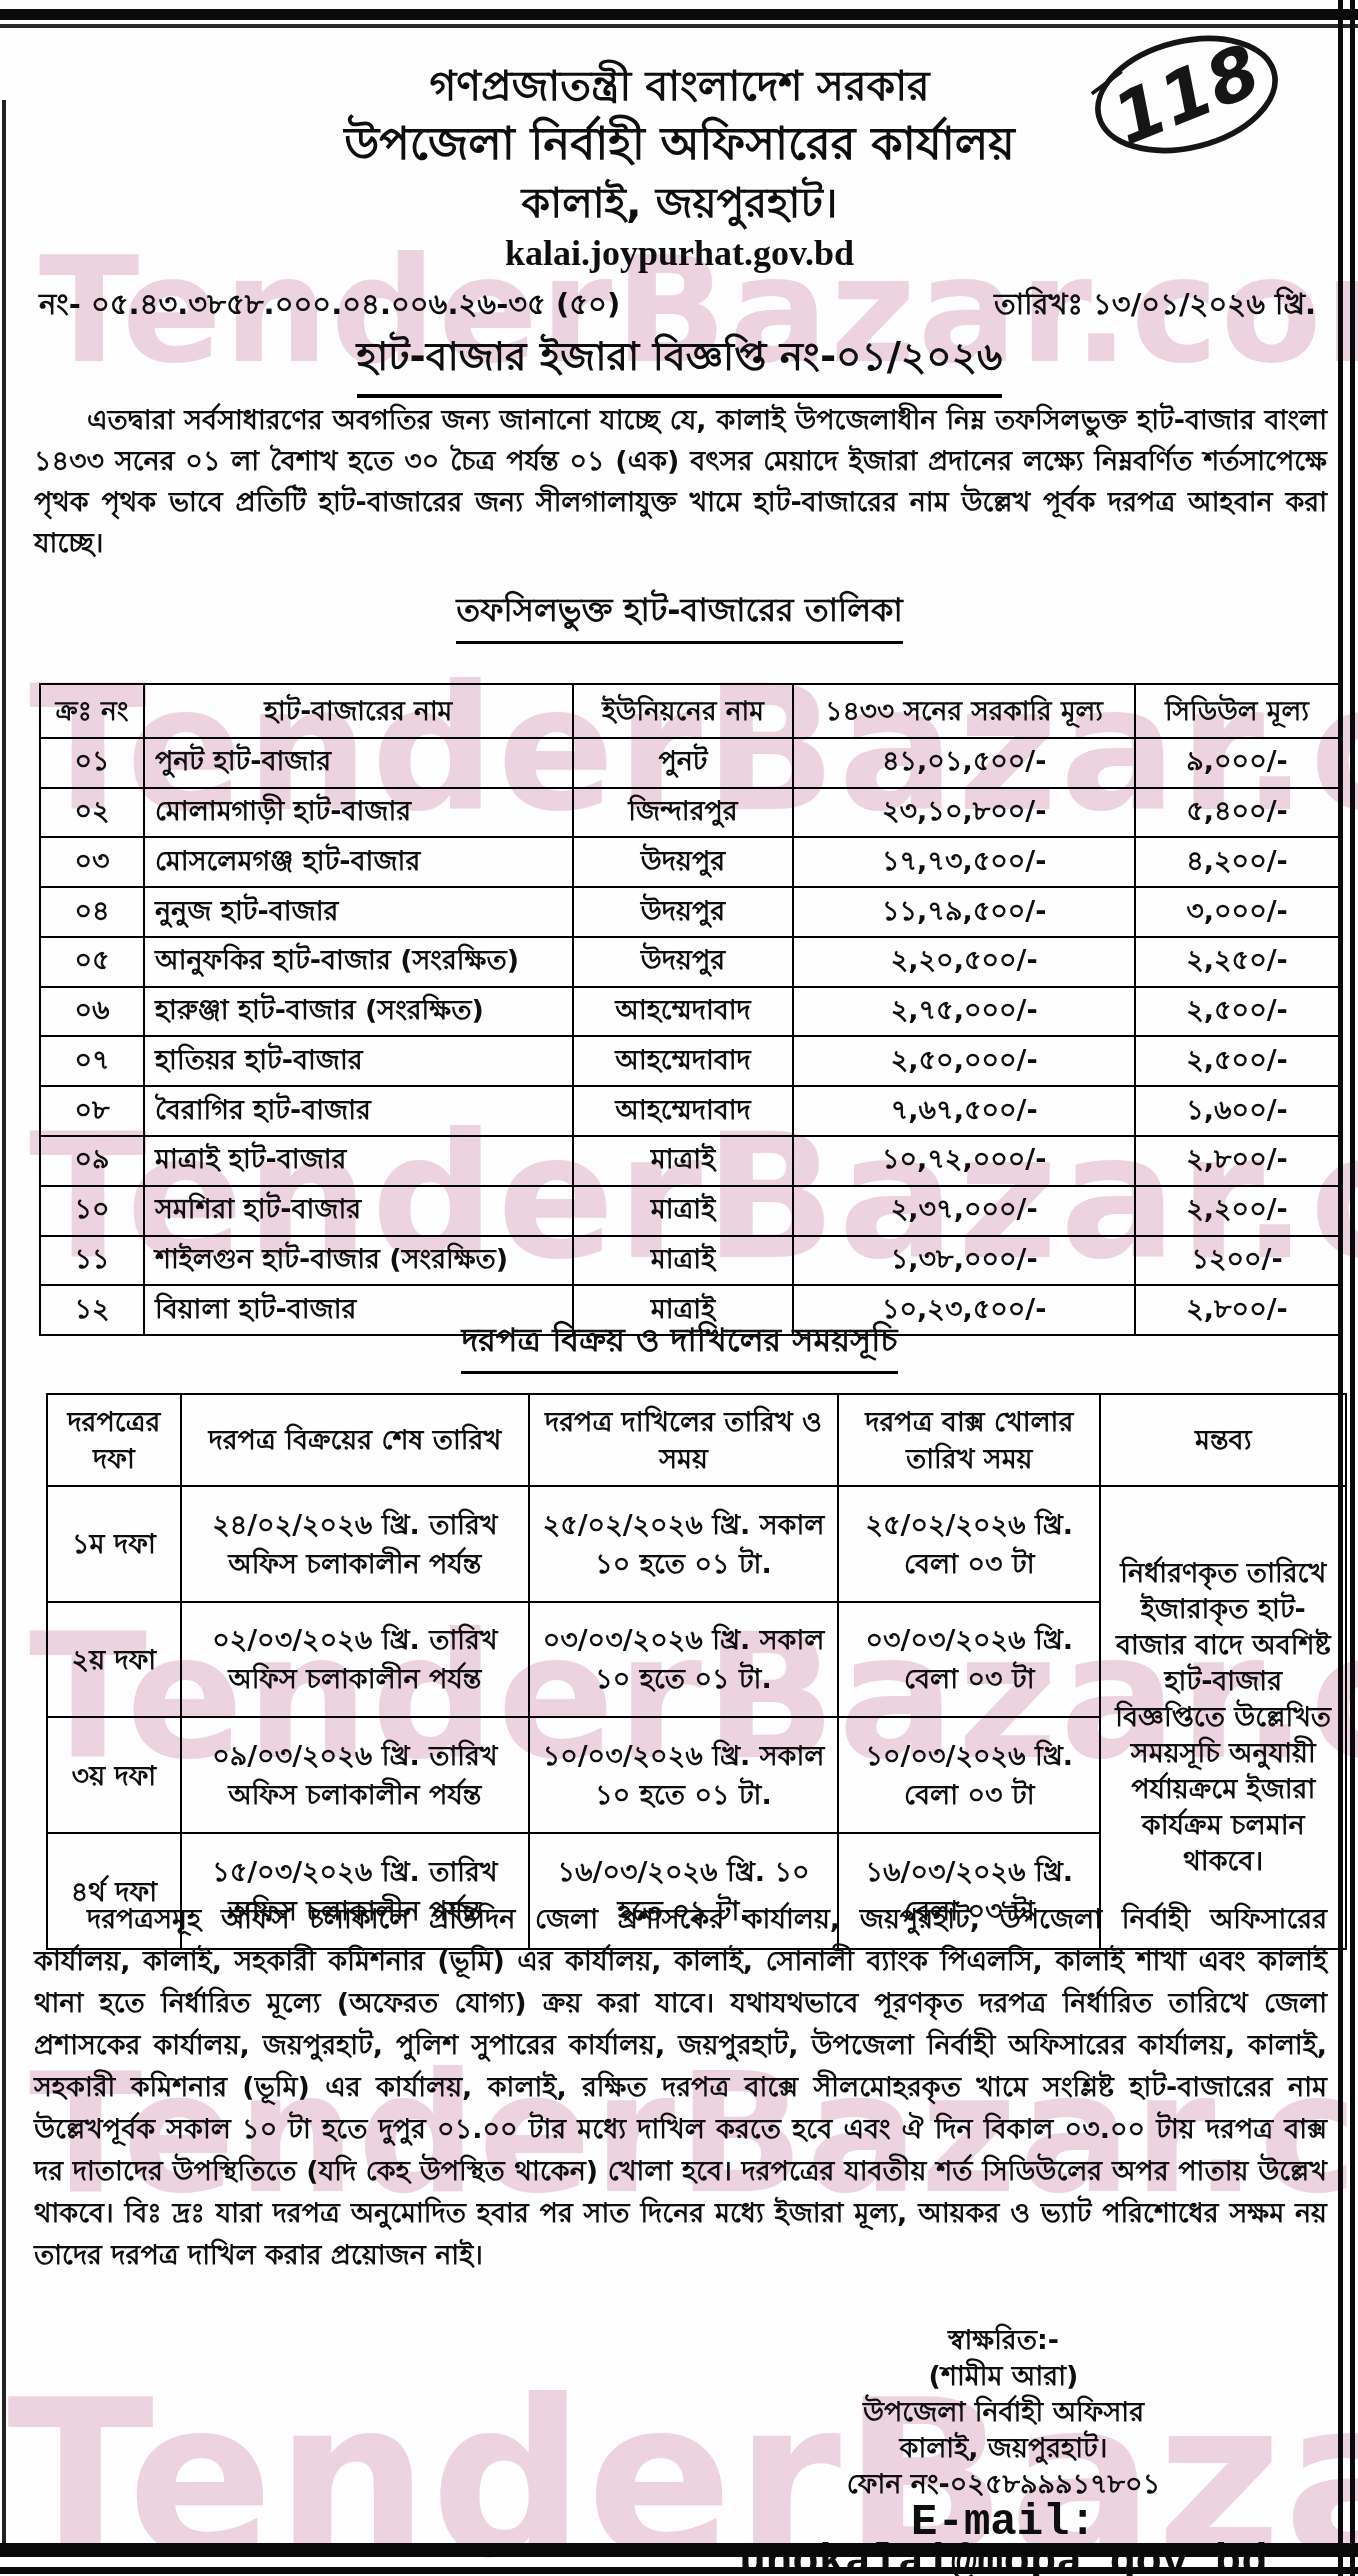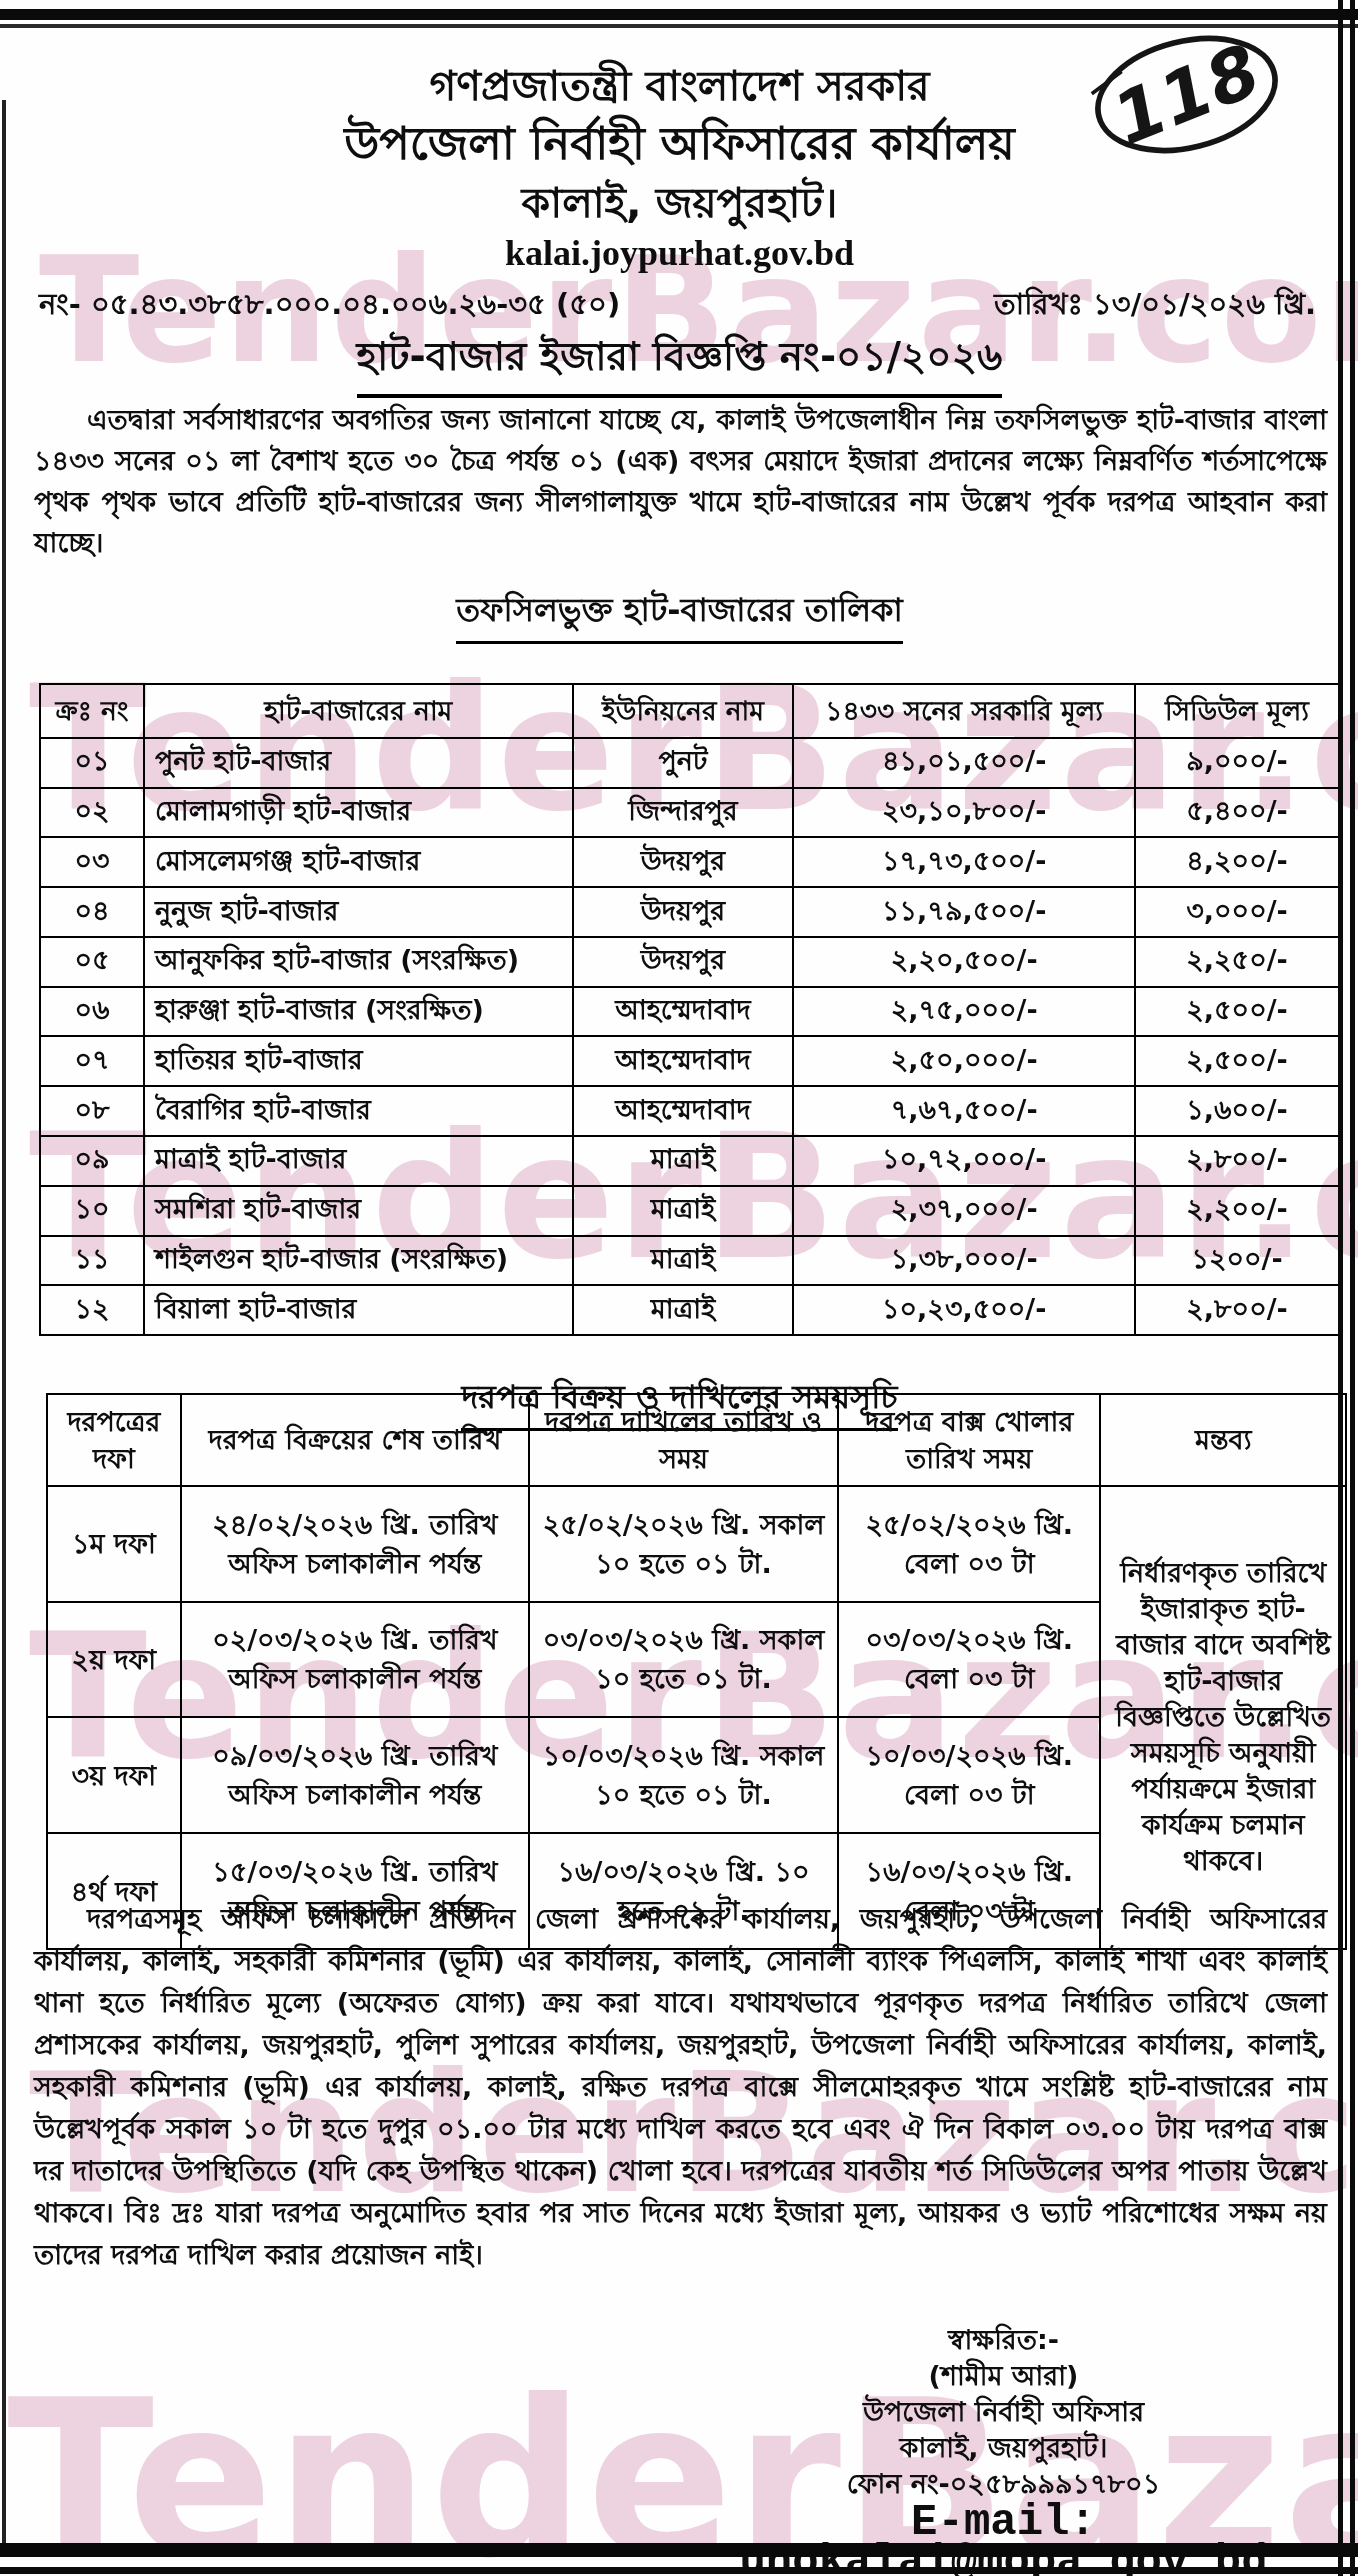--- a/index.html
+++ b/index.html
@@ -27,21 +27,21 @@
   .memo{left:39px;right:43px;top:281px;display:flex;justify-content:space-between;
         font-size:29px;font-weight:bold;}
   .title{left:0;right:0;top:326px;text-align:center;font-size:39px;font-weight:bold;}
   .title span{display:inline-block;border-bottom:4.3px solid #000;padding-bottom:2.9px;}
   .para{left:34px;right:32px;text-align:justify;font-weight:700;}
   .intro{top:399px;font-size:27px;line-height:41px;text-indent:53px;}
   .terms{top:1898px;font-size:27px;line-height:42px;text-indent:53px;}
   .sec{left:0;right:0;text-align:center;font-size:32px;font-weight:bold;}
   .sec span{display:inline-block;border-bottom:3.6px solid #000;padding-bottom:2.2px;}
   .sec1{top:585px;}
-  .sec2{top:1372px;}
+  .sec2{top:1315px;}
   table{border-collapse:collapse;background:transparent;margin-top:36px;}
   td,th{border:2.9px solid #000;font-weight:bold;vertical-align:middle;padding:1.4px 4.3px;}
   .t1{left:39px;top:647px;width:1301px;table-layout:fixed;}
   .t1 th{font-size:26.5px;height:49px;line-height:32px;}
   .t1 td{font-size:27px;height:44px;text-align:center;}
   .t1 td.nm{text-align:left;padding-left:10px;}
   .t2{left:46px;top:1357px;width:1301px;table-layout:fixed;}
   .t2 th{font-size:27px;height:87px;line-height:37px;}
   .t2 td{font-size:27px;height:108px;text-align:center;line-height:39px;padding:2.9px 7.2px;}
   .t2 td.rem{line-height:36px;}

